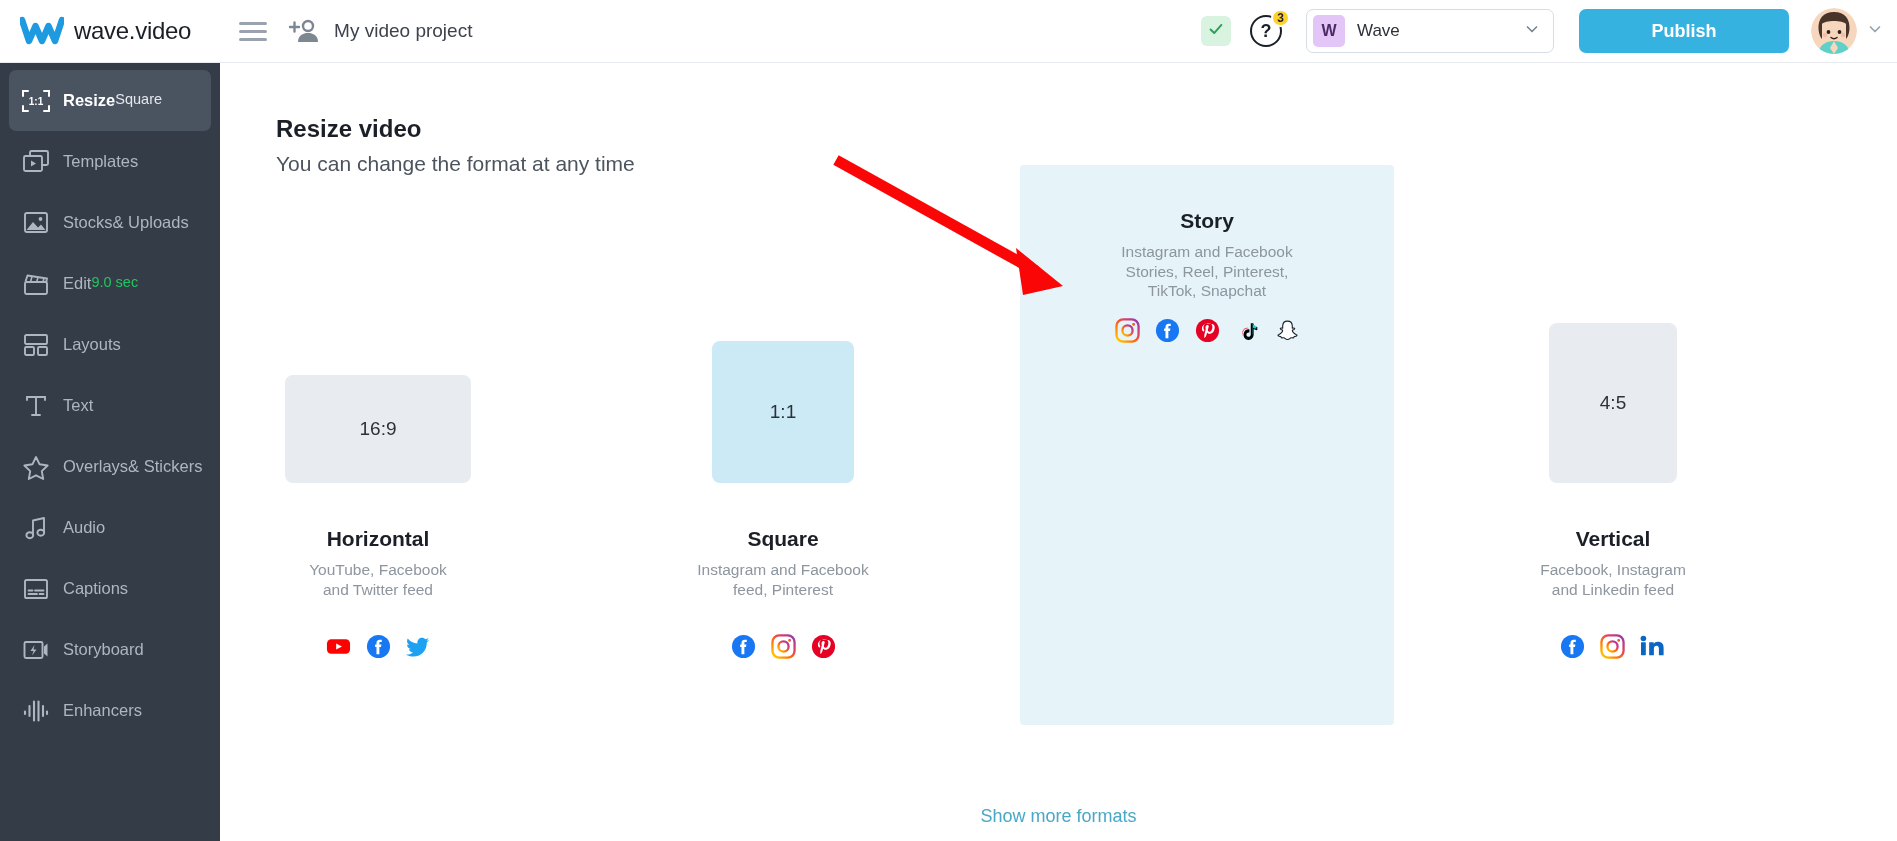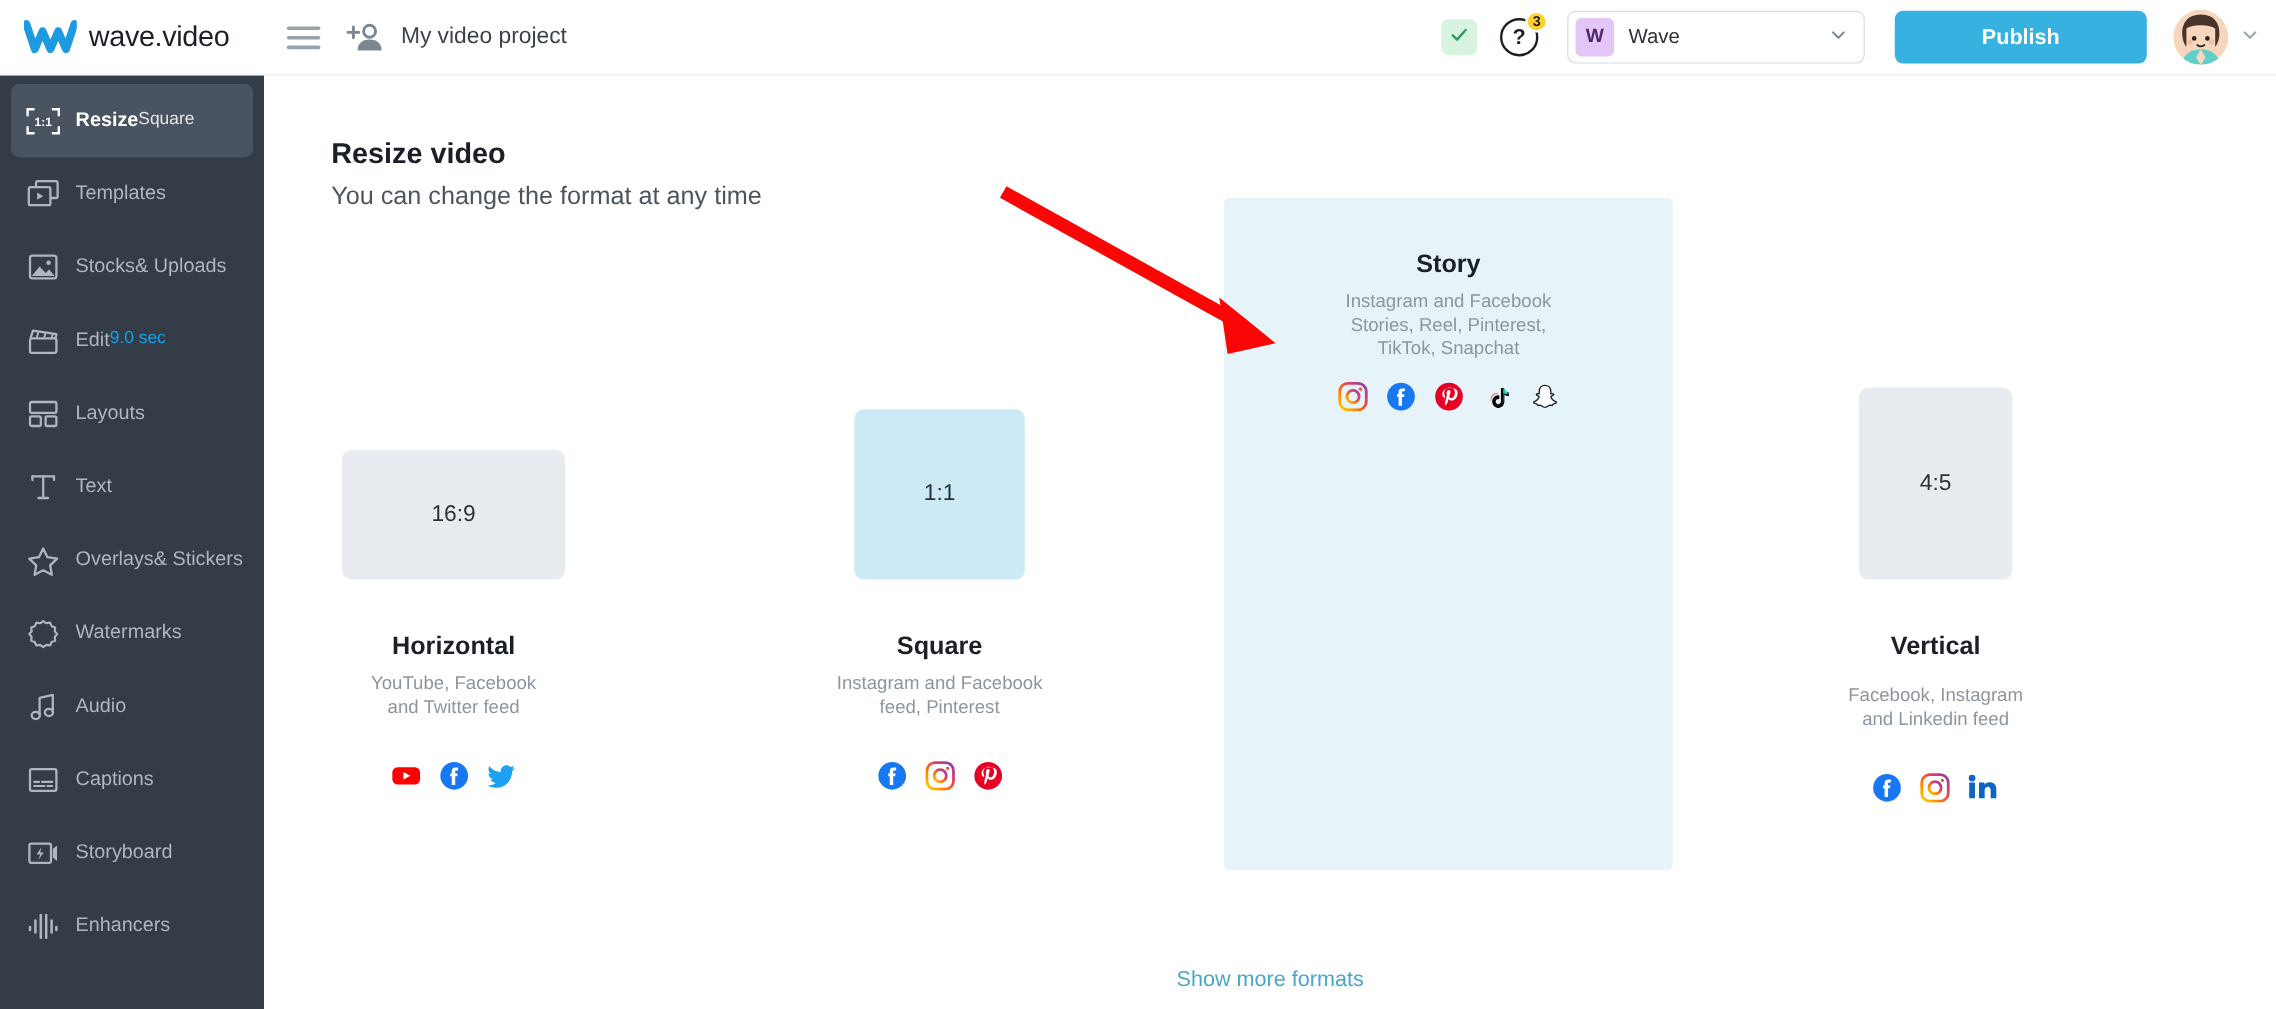--- a/index.html
+++ b/index.html
@@ -89,21 +89,21 @@
   }
   .nav-item.active { background: #4a5360; }
   .nav-icon {
     width: 54px; min-width: 54px; display: flex; align-items: center; justify-content: center;
     color: #aeb6c0;
   }
   .nav-item.active .nav-icon { color: #ffffff; }
   .nav-text { display: flex; flex-direction: row; justify-content: center; line-height: 1.18; }
   .nav-label { font-size: 16.5px; color: #aeb6c0; }
   .nav-item.active .nav-label { color: #ffffff; font-weight: bold; }
-  .nav-sub { font-size: 14.5px; color: #0ea5e9; }
+  .nav-sub { font-size: 14.5px; color: #22c55e; }
   .nav-item.active .nav-sub { color: #e4e7eb; }
   .nav-label.two-line { font-size: 16.5px; }
 
   
   .main {
     position: absolute; left: 220px; top: 63px;
     width: 1677px; height: 778px;
     background: #ffffff; overflow: hidden;
   }
   .page-title { position: absolute; left: 56px; top: 52px; font-size: 24px; font-weight: bold; color: #1b2028; }
@@ -318,30 +318,20 @@
         <svg viewBox="0 0 30 26" width="30" height="26" aria-hidden="true">
           <path d="M15 3 L18.6 10.3 L26.6 11.5 L20.8 17.1 L22.2 25 L15 21.3 L7.8 25 L9.2 17.1 L3.4 11.5 L11.4 10.3 Z" fill="none" stroke="currentColor" stroke-width="1.9" stroke-linejoin="round"></path>
         </svg>
       </span>
       <span class="nav-text">
         <span class="nav-label two-line">Overlays</span>
         <span class="nav-label two-line">&amp; Stickers</span>
       </span>
     </div>
 
-    <div class="nav-item">
-      <span class="nav-icon">
-        <svg viewBox="0 0 30 26" width="30" height="26" aria-hidden="true">
-          <path d="M15 2.6 L17.6 4.4 L20.7 3.9 L22 6.8 L25 7.9 L24.6 11 L26.6 13.4 L24.6 15.8 L25 18.9 L22 20 L20.7 22.9 L17.6 22.4 L15 24.2 L12.4 22.4 L9.3 22.9 L8 20 L5 18.9 L5.4 15.8 L3.4 13.4 L5.4 11 L5 7.9 L8 6.8 L9.3 3.9 L12.4 4.4 Z" fill="none" stroke="currentColor" stroke-width="1.8" stroke-linejoin="round"></path>
-        </svg>
-      </span>
-      <span class="nav-text">
-        <span class="nav-label">Watermarks</span>
-      </span>
-    </div>
 
     <div class="nav-item">
       <span class="nav-icon">
         <svg viewBox="0 0 30 26" width="30" height="26" aria-hidden="true">
           <path d="M12 20 V5.5 L23 3 V17.5" fill="none" stroke="currentColor" stroke-width="1.9" stroke-linejoin="round"></path>
           <ellipse cx="8.8" cy="20.2" rx="3.4" ry="3" fill="none" stroke="currentColor" stroke-width="1.9"></ellipse>
           <ellipse cx="19.8" cy="17.7" rx="3.4" ry="3" fill="none" stroke="currentColor" stroke-width="1.9"></ellipse>
         </svg>
       </span>
       <span class="nav-text">
@@ -518,21 +508,21 @@
         </div>
       </div>
 
       <div class="card" style="left:1238px; top:0px; width:310px; height:500px;">
         <div class="thumb-area" style="height:290px;">
           <div class="thumb grey" style="width:128px; height:160px;">
             <span>4:5</span>
           </div>
         </div>
         <div class="card-name" style="margin-top:44px;">Vertical</div>
-        <div class="card-desc" style="margin-top:19px; white-space:pre-line;">Facebook, Instagram
+        <div class="card-desc" style="margin-top:9px; white-space:pre-line;">Facebook, Instagram
 and Linkedin feed</div>
         <div class="socials" style="margin-top:35px;">
           <span>
             <svg width="25" height="25" viewBox="0 0 26 26" aria-hidden="true">
               <circle cx="13" cy="13" r="12" fill="#1877f2"></circle>
               <path d="M15.6 13.4 H13.9 V21 H10.9 V13.4 H9.5 V10.9 H10.9 V9.3 C10.9 7.2 11.8 5.9 14.3 5.9 H16.4 V8.4 H15 C14.1 8.4 13.9 8.8 13.9 9.5 V10.9 H16 Z" fill="#ffffff"></path>
             </svg>
           </span>
           <span>
             <svg width="25" height="25" viewBox="0 0 26 26" aria-hidden="true">

